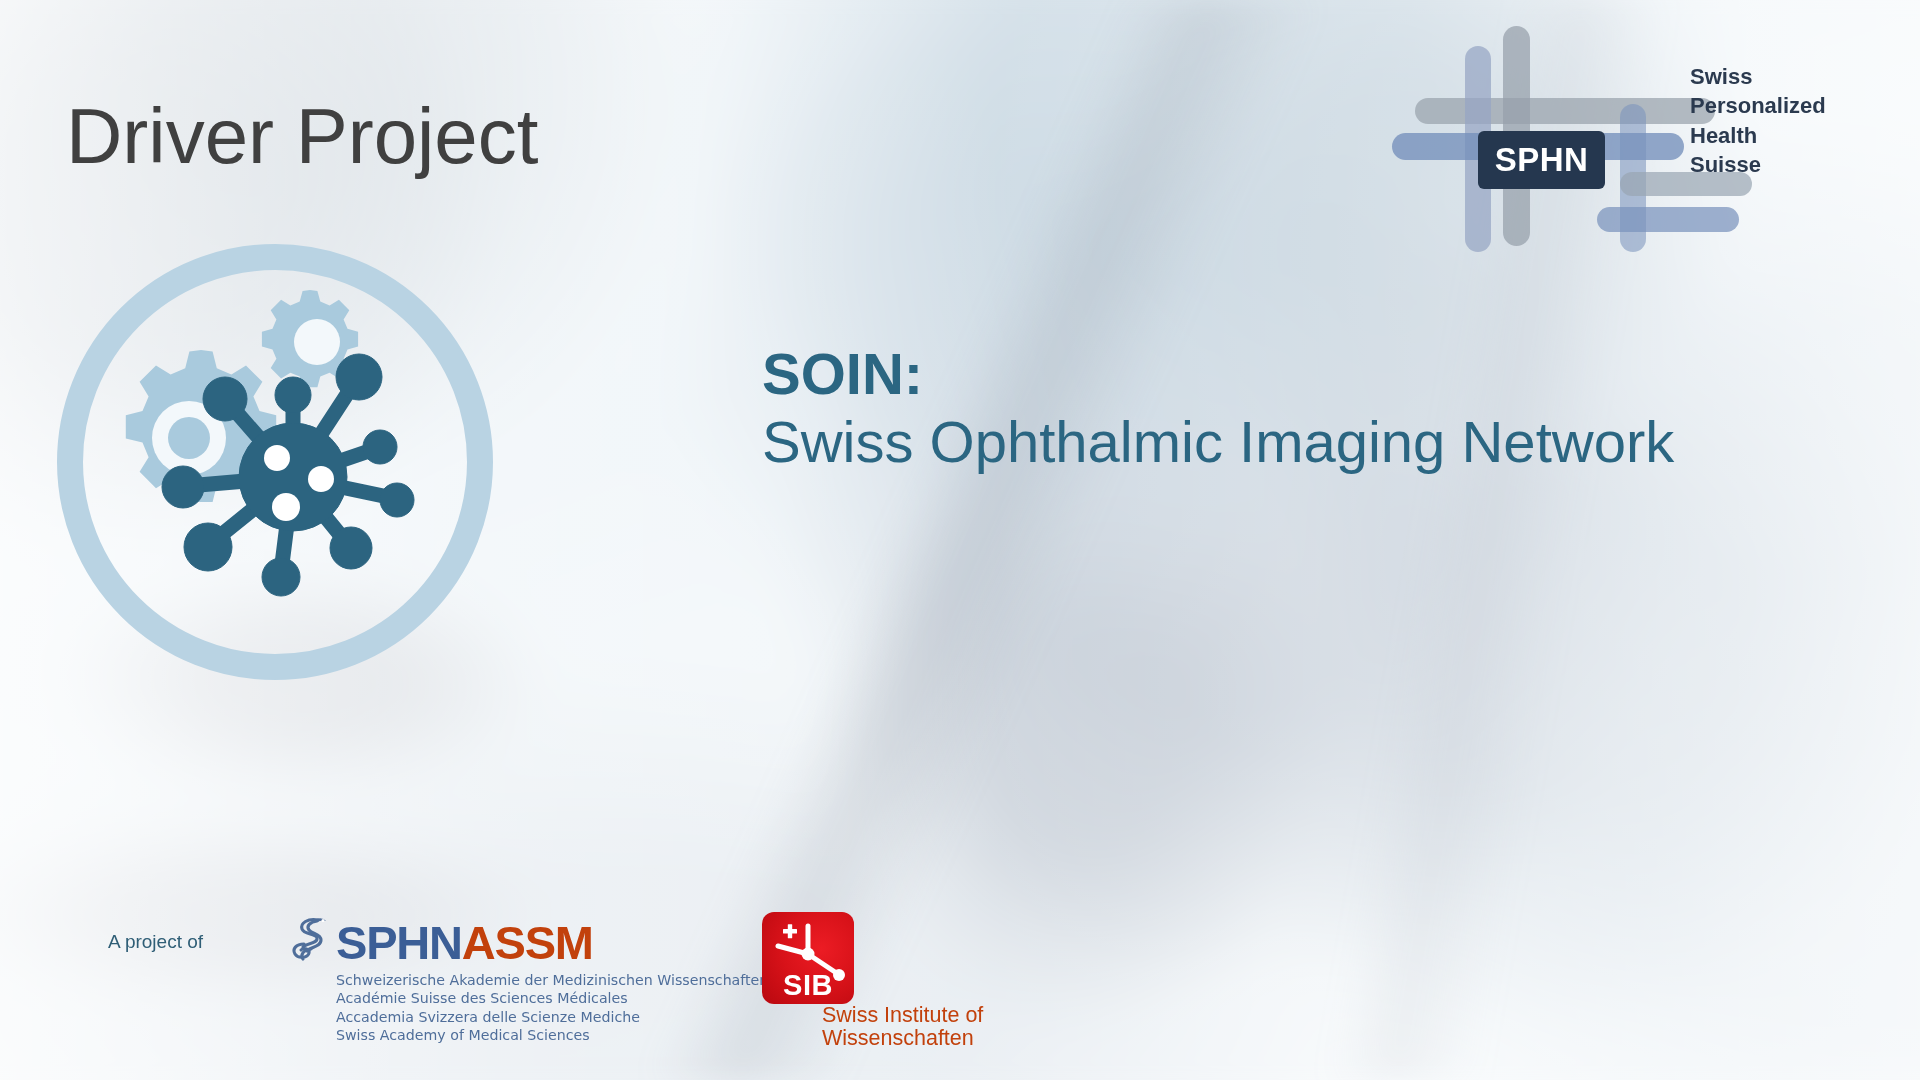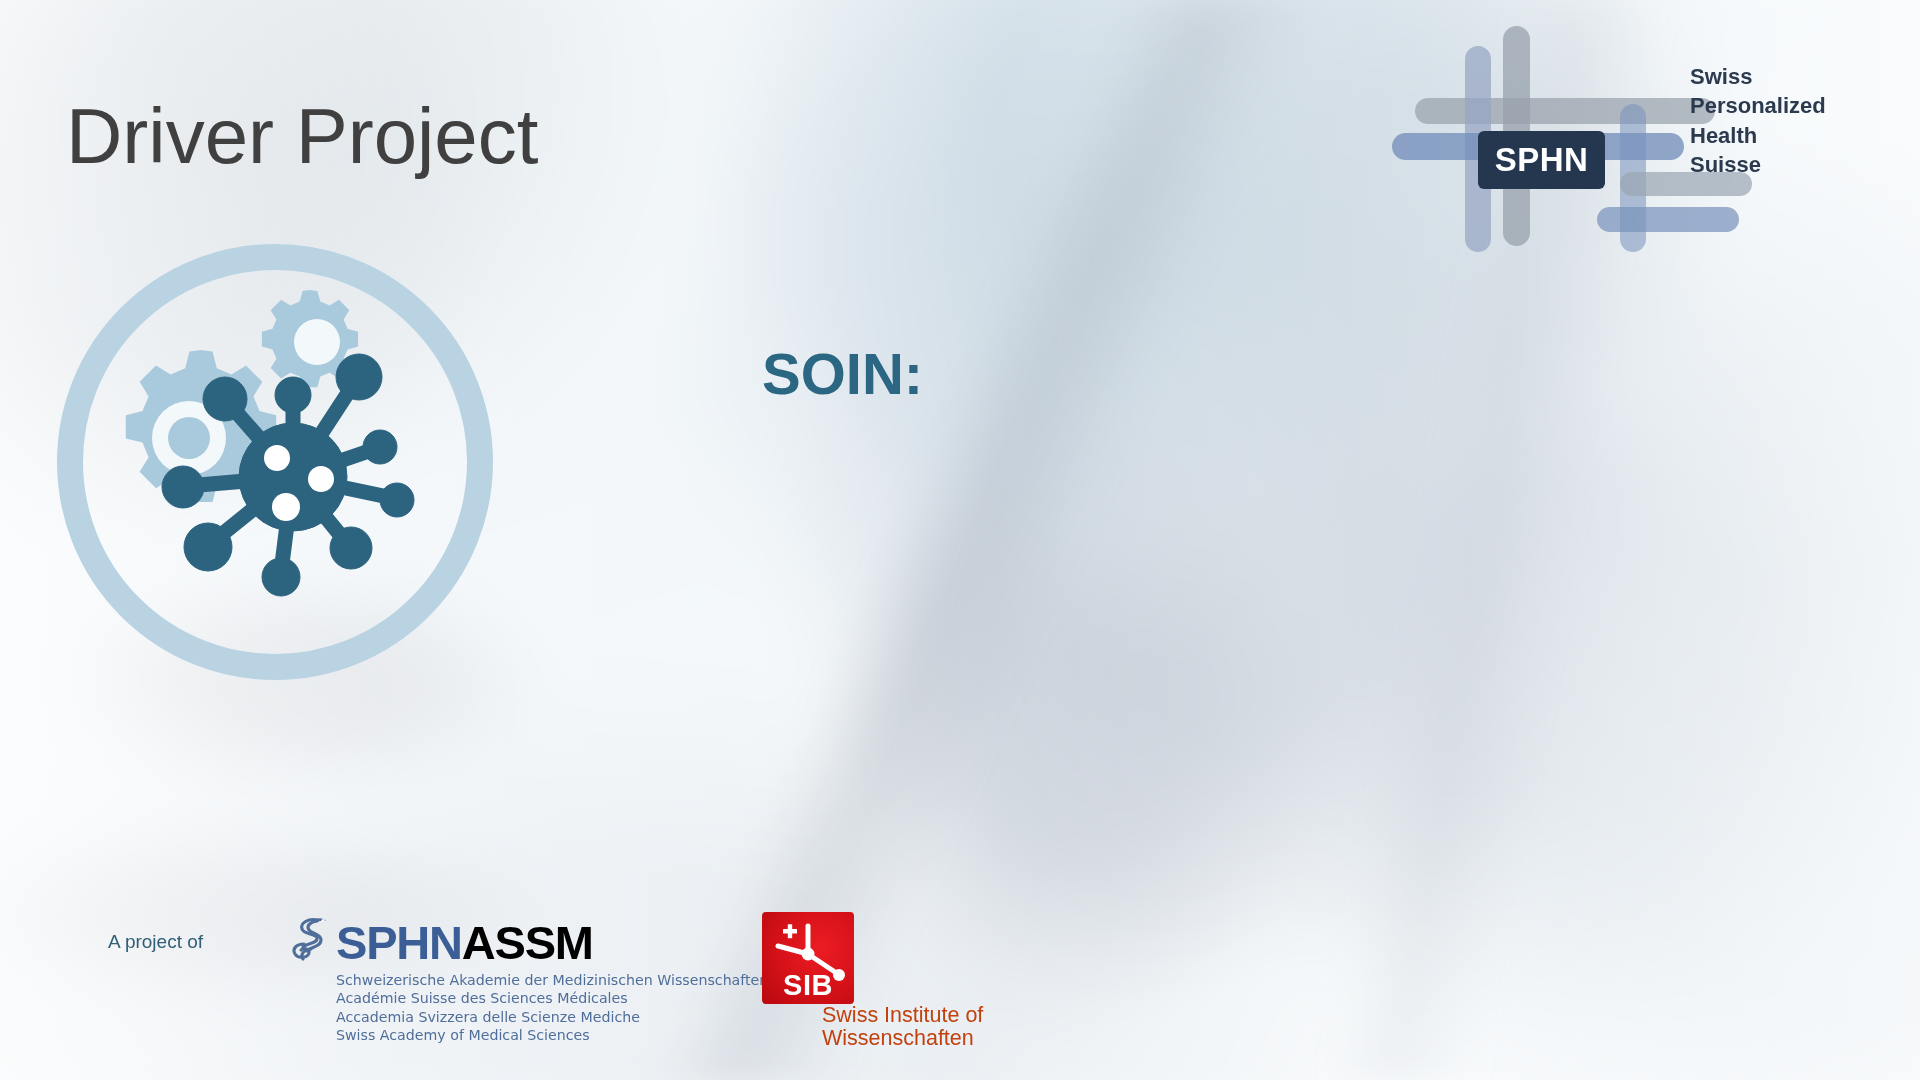--- a/index.html
+++ b/index.html
@@ -154,21 +154,21 @@
     height: 54px;
   }
   .samw-snake { margin-right: 2px; }
   .samw-word {
     font-size: 47px;
     font-weight: bold;
     letter-spacing: -1.2px;
     line-height: 1;
   }
   .samw-word .samw { color: #3b5e96; }
-  .samw-word .assm { color: #000000; }
+  .samw-word .assm { color: #c2410c; }
   .samw-lines {
     margin-top: 5px;
     margin-left: 48px;
     font-size: 14.2px;
     line-height: 1.30;
     color: #4f6e9a;
     font-family: "DejaVu Sans", sans-serif;
   }
   .samw-lines span { display: block; white-space: nowrap; }
 
@@ -177,21 +177,21 @@
     left: 762px;
     top: 912px;
     width: 230px;
     height: 122px;
   }
   .sib-mark {
     position: relative;
     width: 92px;
     height: 92px;
     background: radial-gradient(circle at 64% 40%, #ec1c24 0%, #d81219 48%, #b8080f 100%);
-    border-radius: 4px;
+    border-radius: 12px;
   }
   .sib-text {
     position: absolute;
     left: 0;
     bottom: 4px;
     width: 92px;
     text-align: center;
     color: #ffffff;
     font-size: 29px;
     font-weight: bold;
@@ -278,20 +278,21 @@
         <circle cx="138" cy="255" r="21"></circle>
         <circle cx="232" cy="226" r="13" fill="#ffffff" stroke="none"></circle>
         <circle cx="276" cy="247" r="13" fill="#ffffff" stroke="none"></circle>
         <circle cx="241" cy="275" r="14" fill="#ffffff" stroke="none"></circle>
       </g>
     </svg>
   </div>
 
   <div class="main-title">
     <span class="soin">SOIN:</span>
+    <span class="sub">Swiss Ophthalmic Imaging Network</span>
   </div>
 
   <div class="a-project-of">A project of</div>
 
   <div class="samw-logo">
     <div class="samw-top">
       <span class="samw-snake">
         <svg width="46" height="48" viewBox="0 0 46 48" aria-hidden="true">
           <g fill="none" stroke="#4f6e9a" stroke-width="3.1" stroke-linecap="round">
             <path d="M30,6 C20,4 12,9 14,15 C16,21 28,19 29,24 C30,30 18,29 15,33"></path>

